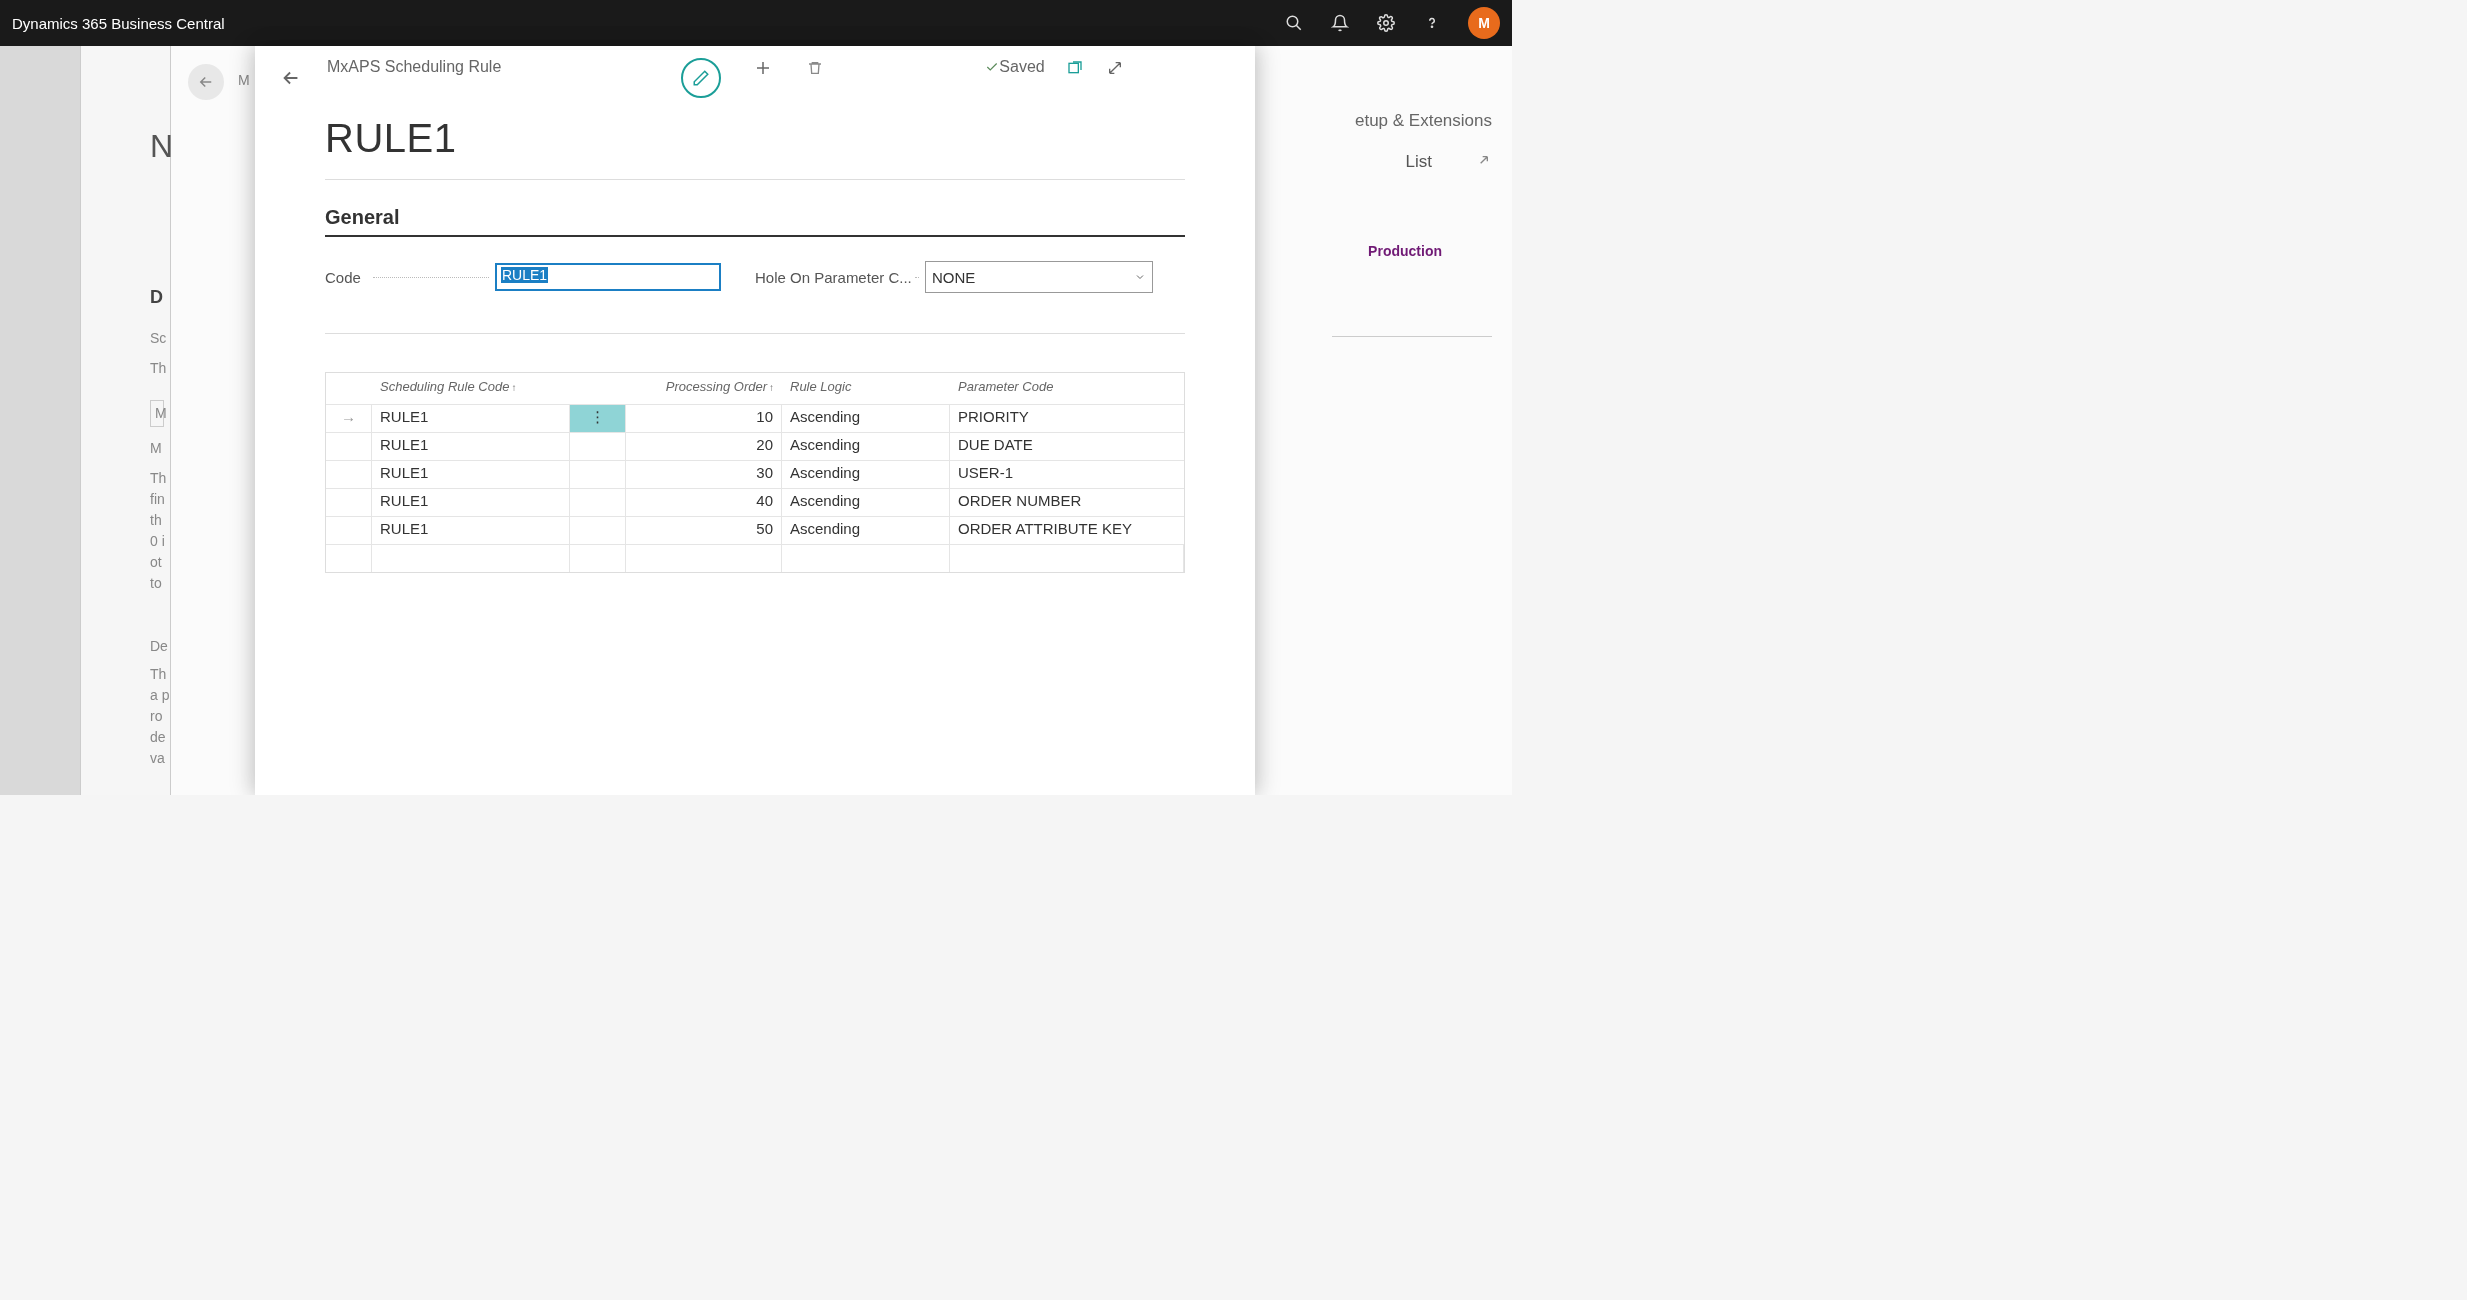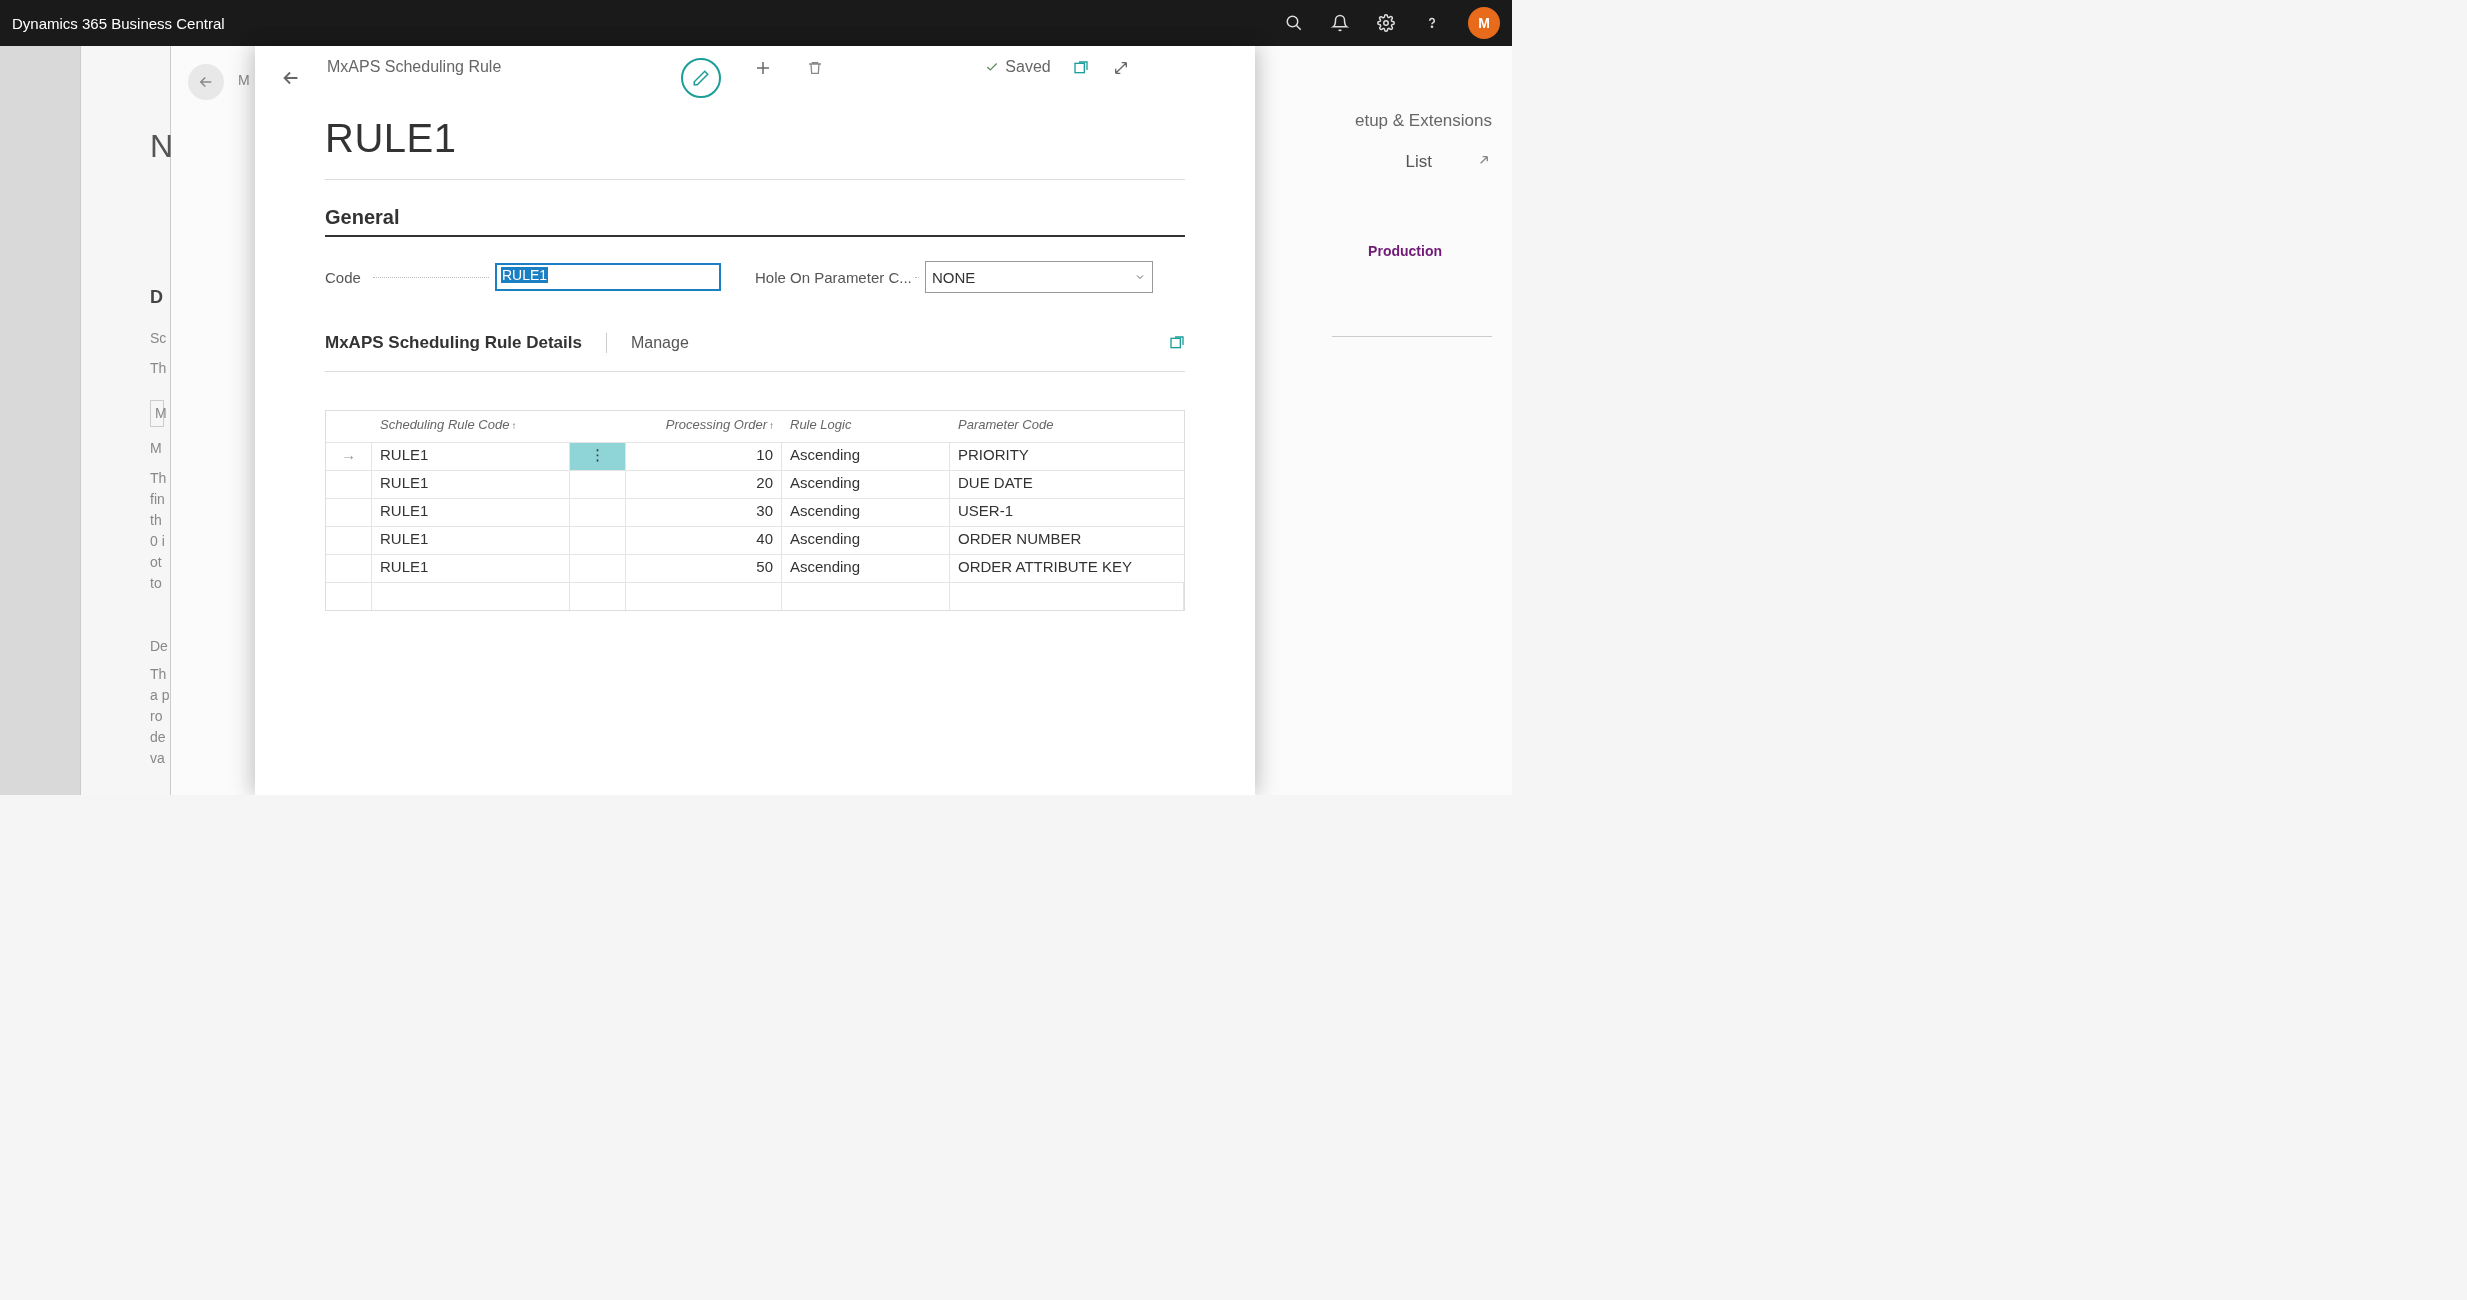--- a/index.html
+++ b/index.html
@@ -32,21 +32,21 @@
 
 .left-peek { position: absolute; left: 150px; color: #888; font-size: 14px; line-height: 1.5; }
 
 
 .dialog { position: absolute; top: 46px; left: 255px; width: 1000px; bottom: 0; background: #fff; box-shadow: -6px 0 20px rgba(0,0,0,0.15), 6px 0 20px rgba(0,0,0,0.15); }
 .dialog-header { height: 64px; display: flex; align-items: flex-start; padding: 12px 16px; border-bottom: 1px solid transparent; }
 .dialog-back { width: 40px; height: 40px; display: flex; align-items: center; justify-content: center; cursor: pointer; color: #555; }
 .dialog-breadcrumb { font-size: 16px; color: #666; margin-left: 16px; }
 .edit-circle { width: 40px; height: 40px; border: 2px solid #1b9e98; border-radius: 50%; display: flex; align-items: center; justify-content: center; color: #1b9e98; cursor: pointer; margin-left: 180px; }
 .action-icon { width: 20px; height: 20px; display: flex; align-items: center; justify-content: center; cursor: pointer; }
-.saved { display: flex; align-items: center; gap: 6px; color: #666; font-size: 16px; margin-left: 160px; }
+.saved { display: flex; align-items: center; color: #666; font-size: 16px; margin-left: 160px; }
 .right-icons { display: flex; gap: 20px; margin-left: 20px; }
 
 .dialog-body { padding: 0 70px; }
 .page-title { font-size: 40px; font-weight: 300; color: #333; margin: 6px 0 18px 0; letter-spacing: 0.5px; }
 .title-underline { height: 1px; background: #ddd; margin-bottom: 26px; }
 
 .section-title { font-size: 20px; font-weight: 600; color: #333; margin-bottom: 6px; }
 .section-underline { height: 2px; background: #333; margin-bottom: 24px; }
 
 .form-row { display: flex; margin-bottom: 40px; }
@@ -230,30 +230,20 @@
         <div class="field-label field-label2">Hole On Parameter C...</div>
         <div class="param-select">
           <span>NONE</span>
           <svg width="12" height="12" viewBox="0 0 24 24" fill="none" stroke="#666" stroke-width="2">
               <path d="M6 9l6 6 6-6"></path>
             </svg>
         </div>
       </div>
     </div>
 
-    <div class="sub-header">
-      <div class="sub-title">MxAPS Scheduling Rule Details</div>
-      <div class="manage-link">Manage</div>
-      <div class="sub-expand">
-        <svg width="16" height="16" viewBox="0 0 24 24" fill="none" stroke="currentColor" stroke-width="2">
-            <rect x="3" y="5" width="14" height="14"></rect>
-            <path d="M9 3h12v12"></path>
-          </svg>
-      </div>
-    </div>
     <div class="sub-underline"></div>
 
     <div class="grid">
       <div class="grid-header">
         <div class="col-arrow"></div>
         <div class="col-code"><span>Scheduling Rule Code</span><span class="sort-arrow">↑</span></div>
         <div class="col-menu"></div>
         <div class="col-order"><span>Processing Order</span><span class="sort-arrow">↑</span></div>
         <div class="col-logic">Rule Logic</div>
         <div class="col-param">Parameter Code</div>

